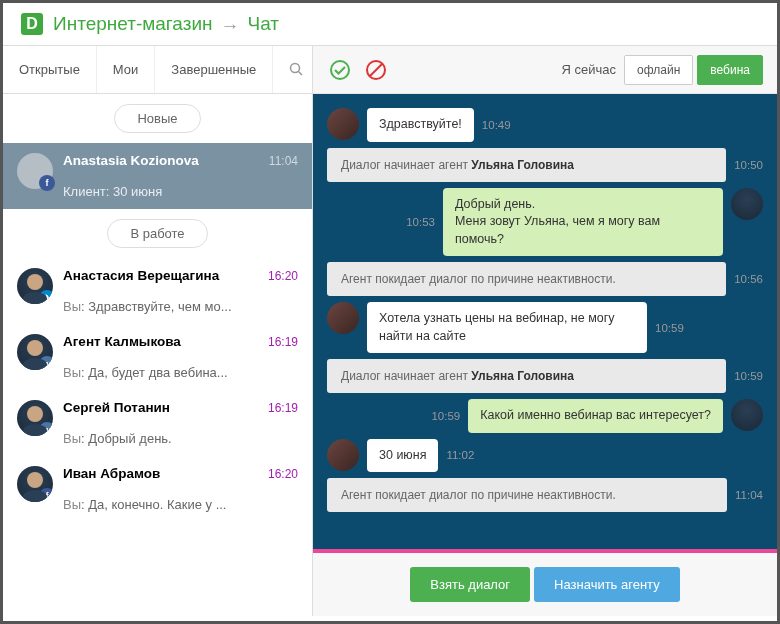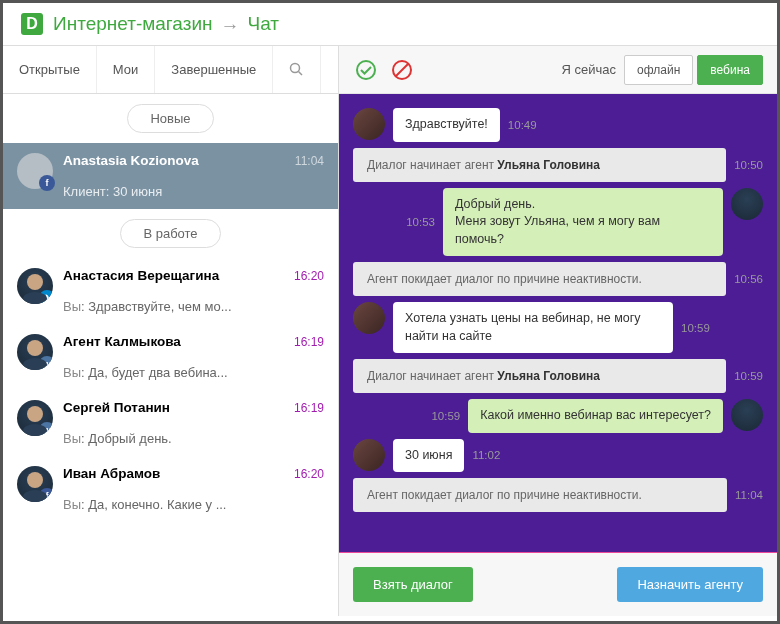--- a/index.html
+++ b/index.html
@@ -2,21 +2,21 @@
 <html><head>
 <meta charset="utf-8">
 <style>
 *{box-sizing:border-box;margin:0;padding:0;font-family:Arial,sans-serif}
 body{background:#fff;width:780px;height:624px;overflow:hidden;border:3px solid #555}
 .header{display:flex;align-items:center;padding:10px 18px;border-bottom:1px solid #ddd;font-size:19px}
 .logo{width:22px;height:22px;background:#3fa93f;color:#fff;font-weight:bold;display:flex;align-items:center;justify-content:center;border-radius:3px;margin-right:10px;font-size:16px}
 .bc-link{color:#3fa93f}
 .bc-arrow{color:#999;margin:0 8px}
 .main{display:flex;height:calc(100% - 48px)}
-.left{width:336px;border-right:1px solid #ddd;display:flex;flex-direction:column}
+.left{width:310px;border-right:1px solid #ddd;display:flex;flex-direction:column}
 .tabs{display:flex;border-bottom:1px solid #ddd;height:48px}
 .tab{padding:0 16px;display:flex;align-items:center;font-size:13px;color:#555;border-right:1px solid #eee;cursor:pointer}
 .tab.search{flex:0 0 44px;justify-content:center;color:#999}
 .pill-row{display:flex;justify-content:center;padding:10px 0}
 .pill{border:1px solid #ddd;border-radius:16px;padding:6px 22px;font-size:13px;color:#666;background:#fff}
 .conv{display:flex;padding:10px 14px;gap:10px;align-items:flex-start;cursor:pointer}
 .conv.selected{background:#7b92a3;color:#fff}
 .avatar{width:36px;height:36px;border-radius:50%;flex-shrink:0;position:relative}
 .avatar.grey{background:#b5bec5}
 .avatar.agent{background:radial-gradient(circle at 50% 35%,#2a3f55 0%,#1a2836 100%);overflow:hidden}
@@ -27,38 +27,38 @@
 .social.tg{background:#0088cc}
 .social.vk{background:#4c75a3}
 .conv-body{flex:1;min-width:0}
 .conv-row{display:flex;justify-content:space-between;align-items:baseline}
 .conv-name{font-weight:bold;font-size:13.5px}
 .conv-time{font-size:12px;color:#a21caf}
 .conv.selected .conv-time{color:#d0d8de}
 .conv-sub{font-size:13px;color:#666;margin-top:16px;white-space:nowrap;overflow:hidden;text-overflow:ellipsis}
 .conv.selected .conv-sub{color:#e8edf0}
 .conv-sub .you{color:#888}
-.right{flex:1;display:flex;flex-direction:column;background:#4c1d95}
+.right{flex:1;display:flex;flex-direction:column;background:#0c4a6e}
 .rtop{display:flex;align-items:center;padding:10px 14px;background:#f7f7f7;border-bottom:1px solid #e5e5e5;height:48px}
 .ricon{width:26px;height:26px;margin-right:10px;display:flex;align-items:center;justify-content:center}
 .status-label{margin-left:auto;font-size:13px;color:#555;margin-right:8px}
 .btn{padding:7px 12px;font-size:12px;border:1px solid #ccc;background:#fff;color:#555;cursor:pointer;border-radius:2px}
 .btn.green{background:#4caf50;color:#fff;border-color:#4caf50}
 .chat{flex:1;overflow-y:auto;padding:8px 14px}
 .msg-row{display:flex;align-items:flex-start;gap:8px;margin:6px 0}
 .msg-row.r{flex-direction:row-reverse}
 .bubble{background:#fff;padding:8px 12px;border-radius:4px;font-size:12.5px;color:#333;max-width:280px;line-height:1.4}
 .bubble.green{background:#d5efb8}
 .sys{background:#e9e9e9;padding:10px 14px;font-size:12px;color:#666;border-radius:3px;flex:1}
 .sys b{color:#333}
 .time{font-size:11.5px;color:#999;align-self:center}
 .av-sm{width:32px;height:32px;border-radius:50%;flex-shrink:0}
 .av-client{background:linear-gradient(135deg,#6b4540,#3a2522)}
 .av-agent2{background:radial-gradient(circle at 50% 35%,#2a3f55,#1a2836)}
-.footer{padding:14px;display:flex;gap:4px;justify-content:space-between;border-top:1px solid #ec4899;background:#f7f7f7}
+.footer{padding:14px;display:flex;gap:4px;justify-content:center;border-top:4px solid #ec4899;background:#f7f7f7}
 .fbtn{padding:10px 20px;font-size:13px;border:none;border-radius:3px;cursor:pointer;color:#fff}
 svg{display:block}
 </style>
 </head>
 <body>
 
 <div class="header">
   <div class="logo">D</div>
   <span class="bc-link">Интернет-магазин</span>
   <span class="bc-arrow">→</span>

